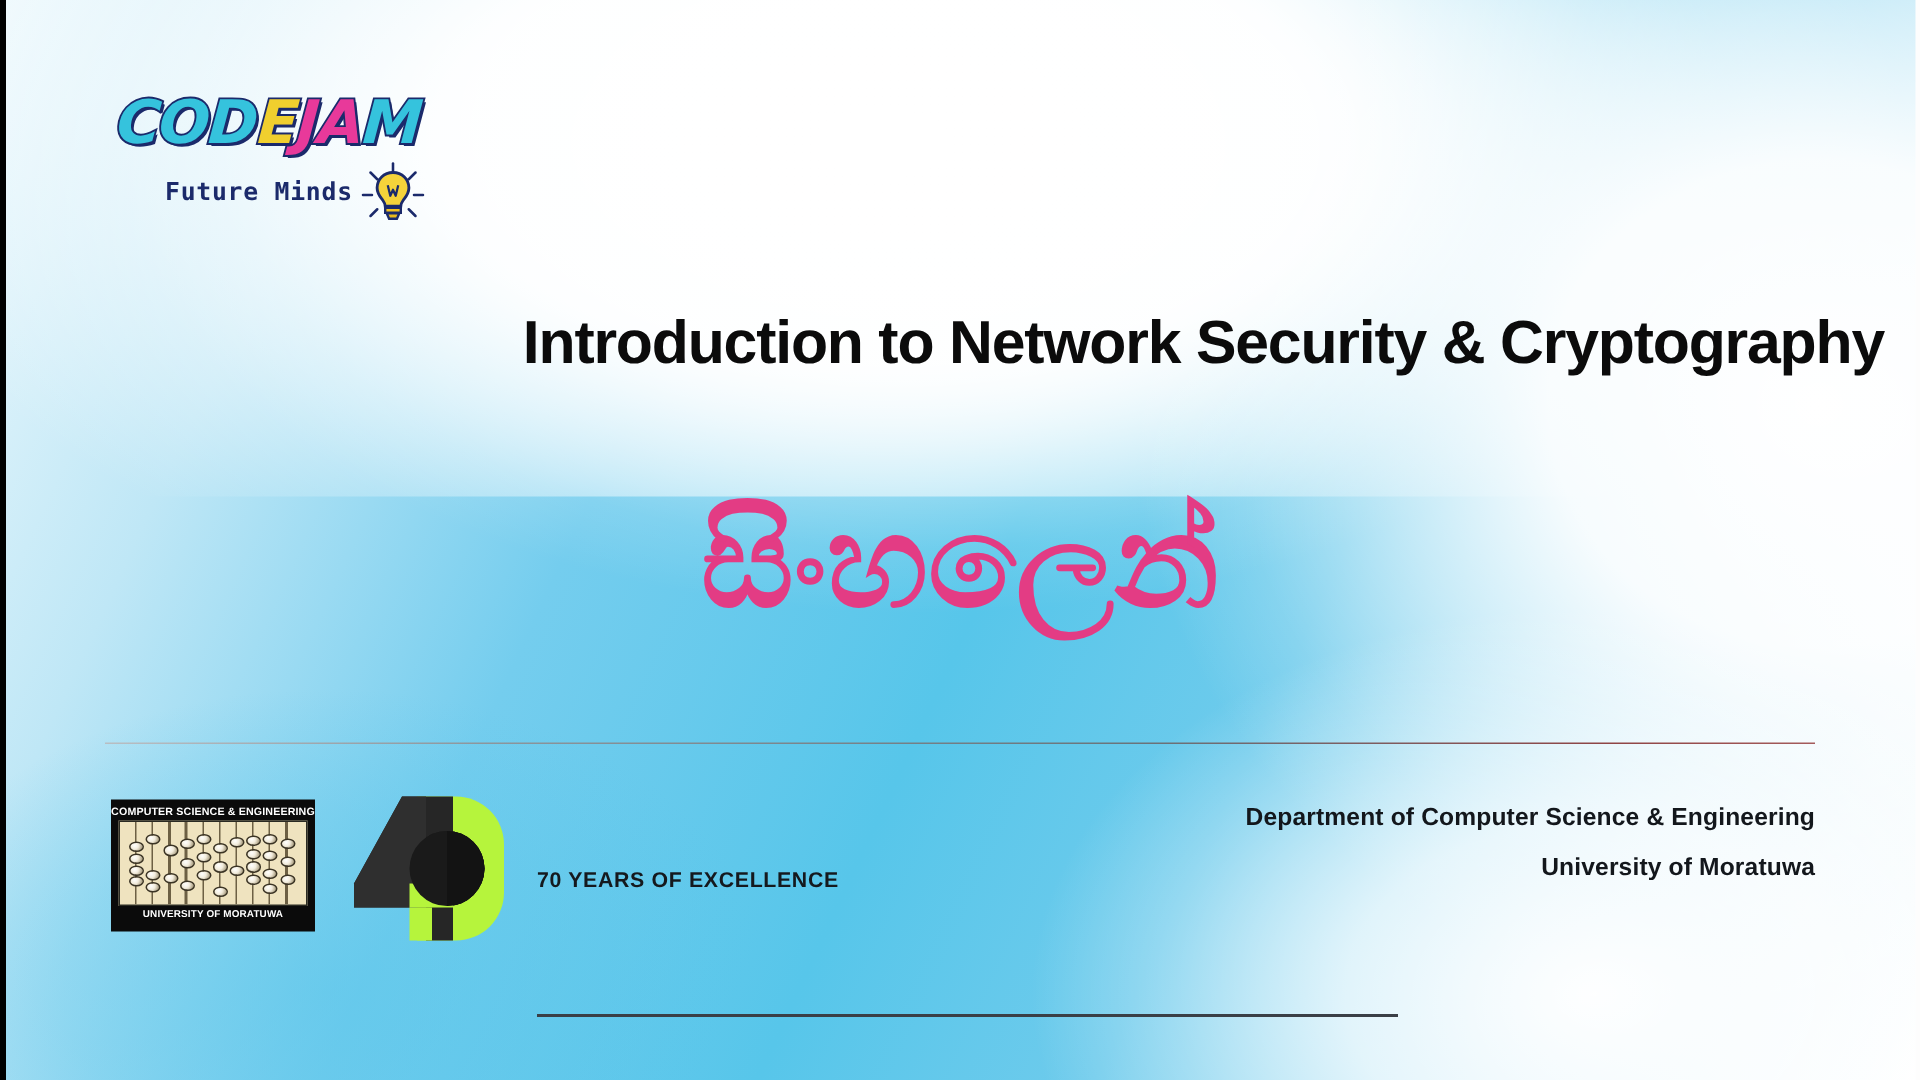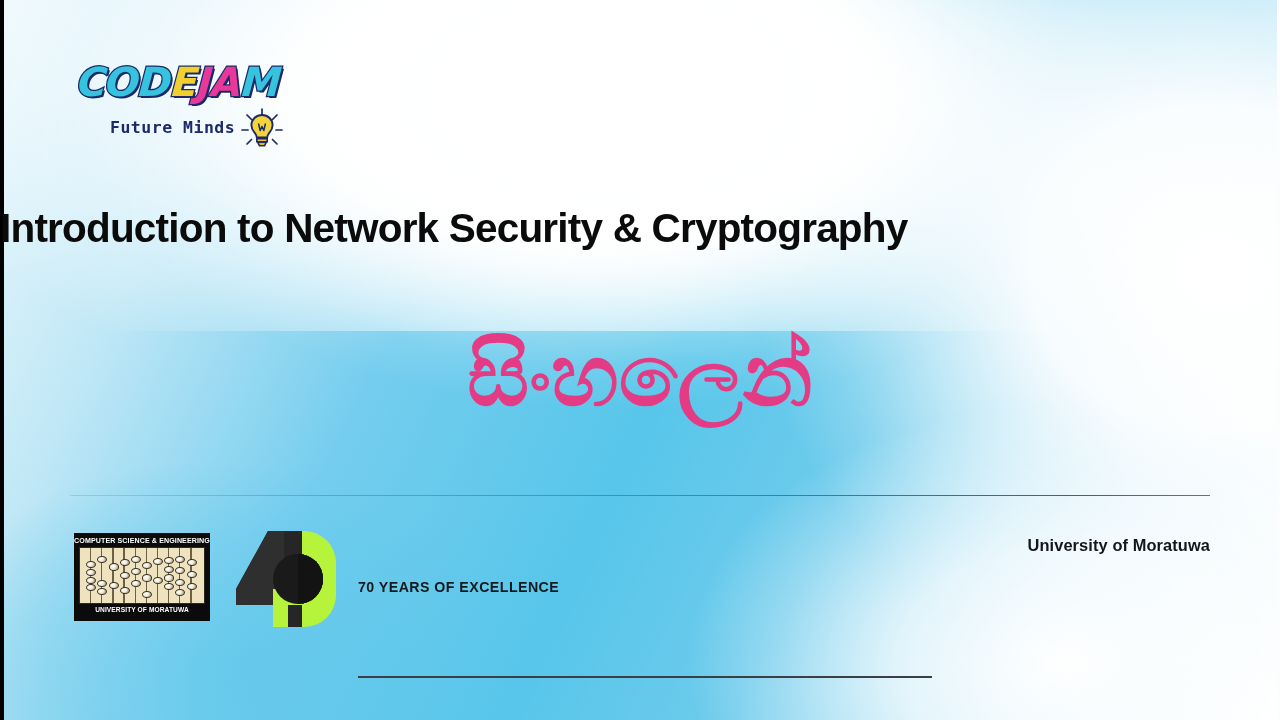--- a/index.html
+++ b/index.html
@@ -132,21 +132,21 @@
   }
   .cj-bulb{
     position:absolute;left:158px;top:48px;
     width:52px;height:52px;
   }
 
   
   .title{
     position:absolute;
     left:0;right:0;top:205px;
-    text-align:left;
+    text-align:right;
     font-family:"Liberation Sans",sans-serif;
     font-weight:bold;
     font-size:40.5px;
     letter-spacing:-0.8px;
     color:#0b0b0b;
     padding-right:24px;
   }
 
   
   .sinhala{
@@ -348,17 +348,18 @@
         <circle cx="66" cy="52" r="25" fill="#1a1a1a"></circle>
         <path d="M66 27a25 25 0 0 1 0 50z" fill="#131313"></path>
       </svg>
     </div>
 
     <div class="celebrate">
       <div>70 YEARS OF EXCELLENCE</div>
     </div>
 
     <div class="dept">
+      <div>Department of Computer Science &amp; Engineering</div>
       <div>University of Moratuwa</div>
     </div>
 
   </div>
 </div>
 
 </body></html>

